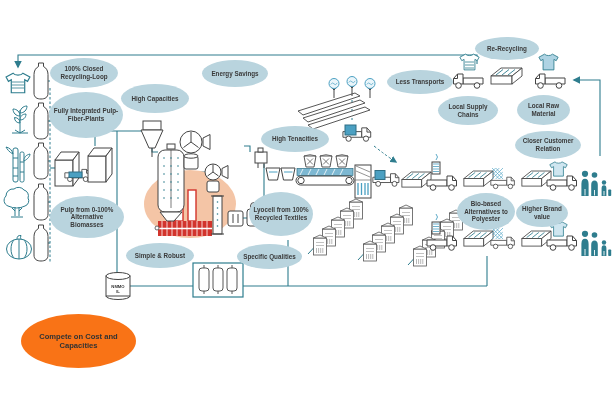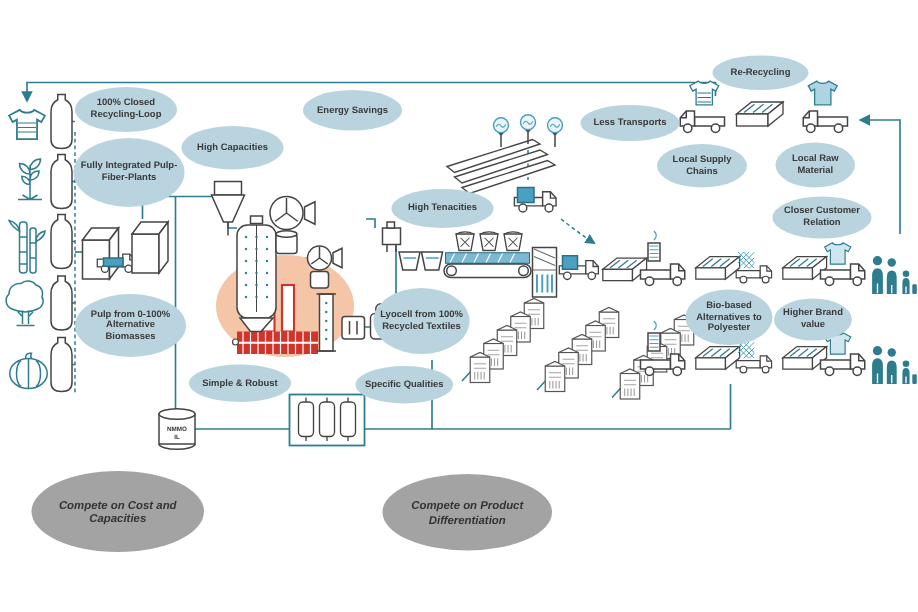--- a/index.html
+++ b/index.html
@@ -2,21 +2,21 @@
 <html><head>
 <meta charset="utf-8">
 <style>
   html,body{margin:0;padding:0;background:#fff;}
   .stage{position:relative;width:612px;height:408px;background:#ffffff;overflow:hidden;
          font-family:"Liberation Sans",sans-serif;}
   svg.layer{position:absolute;left:0;top:0;}
   .bubble{position:absolute;background:#b9d4de;border-radius:50%;display:flex;align-items:center;
           justify-content:center;text-align:center;font-weight:700;font-size:6.3px;line-height:1.2;
           color:#3a3a3a;padding:1px 4px;box-sizing:border-box;}
-  .strategy{background:#a3a3a3;font-size:7.6px;color:#333;line-height:1.25;font-style:italic;}
+  .strategy{background:#f97316;font-size:7.6px;color:#333;line-height:1.25;}
   .tanktext{font:bold 4.2px "Liberation Sans",sans-serif;fill:#333;text-anchor:middle;}
 </style>
 </head>
 <body>
 
 <div class="stage">
 
 <svg class="layer" width="612" height="408" viewBox="0 0 612 408">
   <defs>
     <marker id="arr" viewBox="0 0 10 10" refX="8" refY="5" markerWidth="7" markerHeight="7" orient="auto-start-reverse">
@@ -381,15 +381,14 @@
 <div class="bubble" style="left:249px;top:192px;width:64px;height:44px">Lyocell from 100% Recycled Textiles</div>
 <div class="bubble" style="left:387px;top:70px;width:66px;height:24px">Less Transports</div>
 <div class="bubble" style="left:475px;top:37px;width:64px;height:23px">Re-Recycling</div>
 <div class="bubble" style="left:438px;top:96px;width:60px;height:29px">Local Supply Chains</div>
 <div class="bubble" style="left:517px;top:95px;width:53px;height:30px">Local Raw Material</div>
 <div class="bubble" style="left:515px;top:131px;width:66px;height:28px">Closer Customer Relation</div>
 <div class="bubble" style="left:457px;top:193px;width:58px;height:37px">Bio-based Alternatives to Polyester</div>
 <div class="bubble" style="left:516px;top:199px;width:52px;height:28px">Higher Brand value</div>
 
 <div class="bubble strategy" style="left:21px;top:314px;width:115px;height:54px">Compete on Cost and Capacities</div>
-<div class="bubble strategy" style="left:255px;top:316px;width:113px;height:51px">Compete on Product Differentiation</div>
 
 </div>
 
 </body></html>

